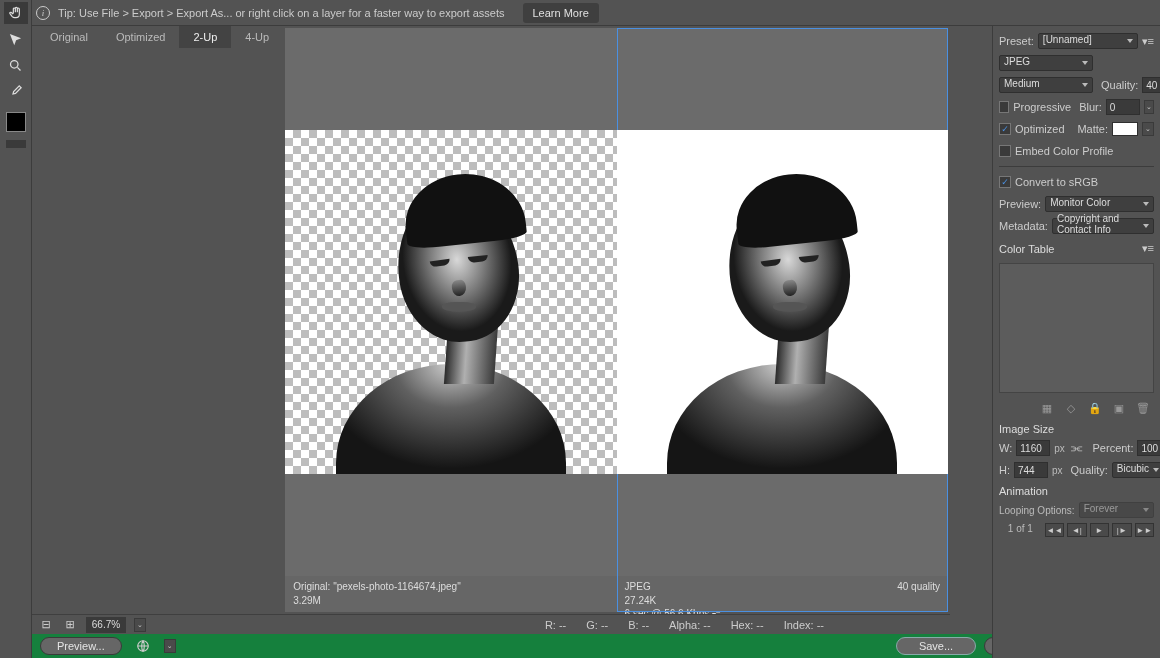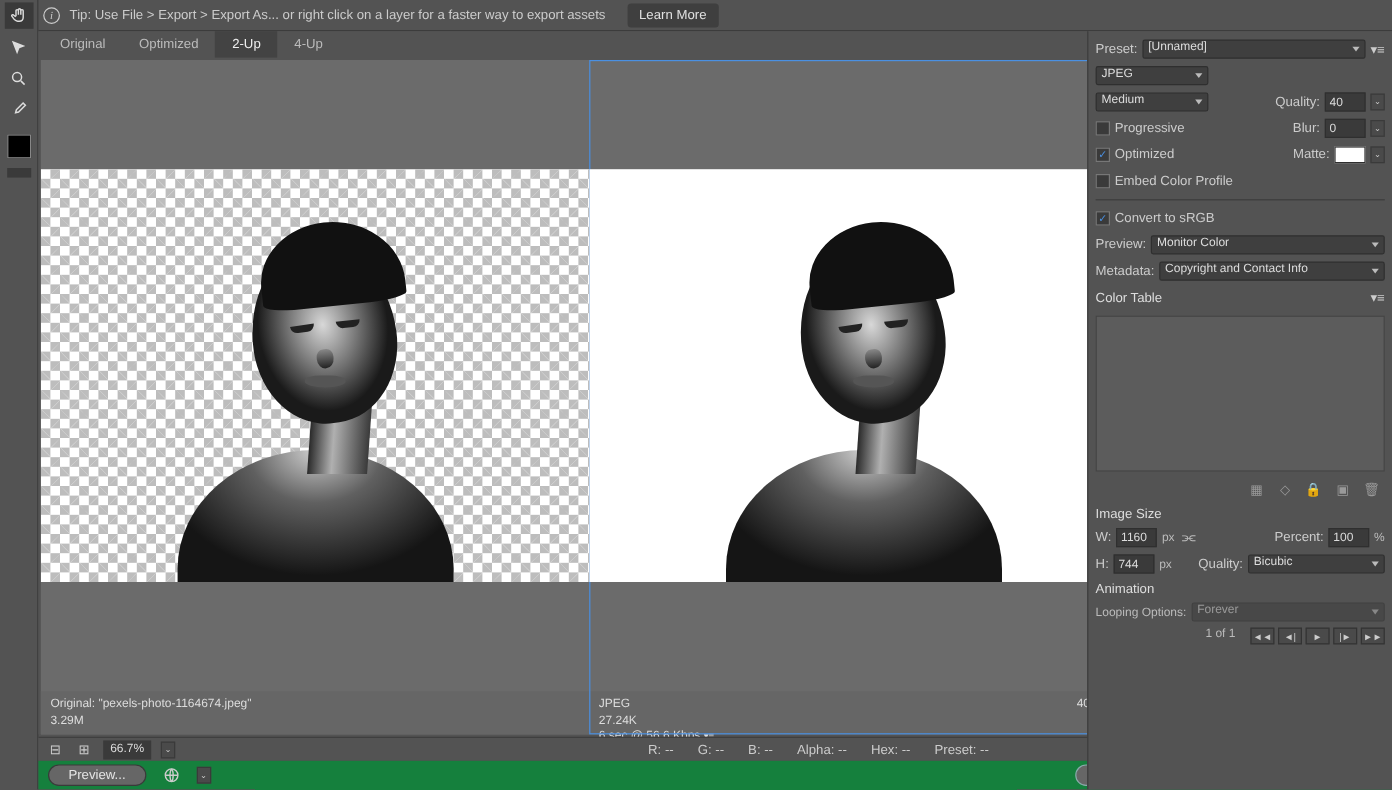--- a/index.html
+++ b/index.html
@@ -12,21 +12,21 @@
 .tipbar .learn-btn { margin-left: 10px; background: #3f3f3f; color: #e0e0e0; border: none; padding: 4px 10px; border-radius: 3px; font-size: 11px; cursor: pointer; }
 
 
 .toolstrip { position: absolute; left: 0; top: 0; width: 32px; height: 100%; background: #535353; display: flex; flex-direction: column; align-items: center; padding-top: 2px; gap: 4px; border-right: 1px solid #3c3c3c; }
 .toolstrip .tool { width: 24px; height: 22px; display: flex; align-items: center; justify-content: center; color: #ddd; cursor: pointer; }
 .toolstrip .tool.active { background: #3a3a3a; }
 .toolstrip .fg-swatch { width: 20px; height: 20px; background: #000; margin-top: 6px; border: 1px solid #888; }
 .toolstrip .aux-swatch { width: 20px; height: 8px; background: #3a3a3a; margin-top: 4px; }
 
 
-.workarea { position: absolute; left: 32px; top: 26px; right: 210px; bottom: 46px; background: #535353; display: flex; flex-direction: column; }
+.workarea { position: absolute; left: 32px; top: 26px; right: 210px; bottom: 46px; background: #535353; display: flex; flex-direction: row; }
 
 .tabbar { height: 22px; display: flex; align-items: stretch; padding-left: 4px; }
 .tabbar .tab { padding: 0 14px; display: flex; align-items: center; color: #bbb; font-size: 11px; cursor: pointer; }
 .tabbar .tab.active { background: #434343; color: #eee; }
 
 .canvas-row { flex: 1; display: flex; padding: 2px 2px 0 2px; gap: 0; }
 .pane { flex: 1; background: #6b6b6b; display: flex; flex-direction: column; position: relative; }
 .pane.selected { outline: 1px solid #4a90e2; outline-offset: -1px; }
 .pane-inner { flex: 1; display: flex; align-items: center; justify-content: center; overflow: hidden; position: relative;}
 .checker { background-image:
@@ -65,21 +65,21 @@
 
 
 .bottombar { position:absolute; left:32px; right:0; bottom:0; height:24px; display:flex; align-items:center; padding:0 8px; gap:8px; background:#15803d;}
 .pillbtn { background:#666; border:1px solid #3a3a3a; color:#e4e4e4; border-radius:10px; height:18px; padding:0 16px; font-size:11px; cursor:pointer; display:flex; align-items:center;}
 .pillbtn.primary { border:1px solid #8aa; }
 .bottombar .spacer { flex:1; }
 .bottombar .pillbtn.big { min-width:80px; justify-content:center;}
 .linkbtn { width:26px; height:18px; display:flex; align-items:center; justify-content:center; color:#ccc;}
 
 
-.sidepanel { position:absolute; right:0; top:26px; bottom:0; width:254px; background:#535353; border-left:1px solid #3c3c3c; padding:6px 6px 0 6px; font-size:11px; color:#ccc; display:flex; flex-direction:column; gap:4px; overflow:hidden;}
+.sidepanel { position:absolute; right:0; top:26px; bottom:0; width:168px; background:#535353; border-left:1px solid #3c3c3c; padding:6px 6px 0 6px; font-size:11px; color:#ccc; display:flex; flex-direction:column; gap:4px; overflow:hidden;}
 .row { display:flex; align-items:center; gap:4px; min-height:18px;}
 .row .lbl { white-space:nowrap; }
 .select { flex:1; height:16px; background:#3f3f3f; color:#ddd; border:1px solid #2f2f2f; border-radius:2px; font-size:10px; padding:0 14px 4px 4px; display:flex; align-items:center; justify-content:space-between; cursor:pointer; position:relative;}
 .select::after { content:""; position:absolute; right:4px; top:5px; border-left:3px solid transparent; border-right:3px solid transparent; border-top:4px solid #bbb;}
 .numfield { width:34px; height:16px; background:#3a3a3a; border:1px solid #2f2f2f; color:#ddd; font-size:10px; padding:0 3px;}
 .chk { width:12px; height:12px; border:1px solid #777; display:inline-flex; align-items:center; justify-content:center; font-size:9px; color:#4a90e2; cursor:pointer; background:#3a3a3a;}
 .hr { height:1px; background:#3c3c3c; margin:2px 0;}
 .colortable { height:130px; background:#5c5c5c; border:1px solid #444; margin:2px 0;}
 .ct-icons { display:flex; gap:10px; justify-content:flex-end; padding:2px 4px;}
 .ct-icons span { width:14px; height:14px; display:flex; align-items:center; justify-content:center; color:#999; cursor:pointer;}
@@ -190,21 +190,21 @@
   <span class="iconbtn">⊟</span>
   <span class="iconbtn">⊞</span>
   <input class="zoom-field" value="66.7%" style="">
   <span class="dd-caret">⌄</span>
   <div class="meters">
     <span>R: --</span>
     <span>G: --</span>
     <span>B: --</span>
     <span>Alpha:  --</span>
     <span>Hex:  --</span>
-    <span>Preset:  --</span>
+    <span>Index:  --</span>
   </div>
 </div>
 
 <div class="bottombar">
   <button class="pillbtn">Preview...</button>
   <span class="linkbtn">
       <svg width="18" height="14" viewBox="0 0 24 24" fill="none" stroke="#ccc" stroke-width="2">
         <circle cx="12" cy="12" r="9"></circle>
         <path d="M3 12h18M12 3c3 3 3 15 0 18M12 3c-3 3-3 15 0 18"></path>
       </svg>

